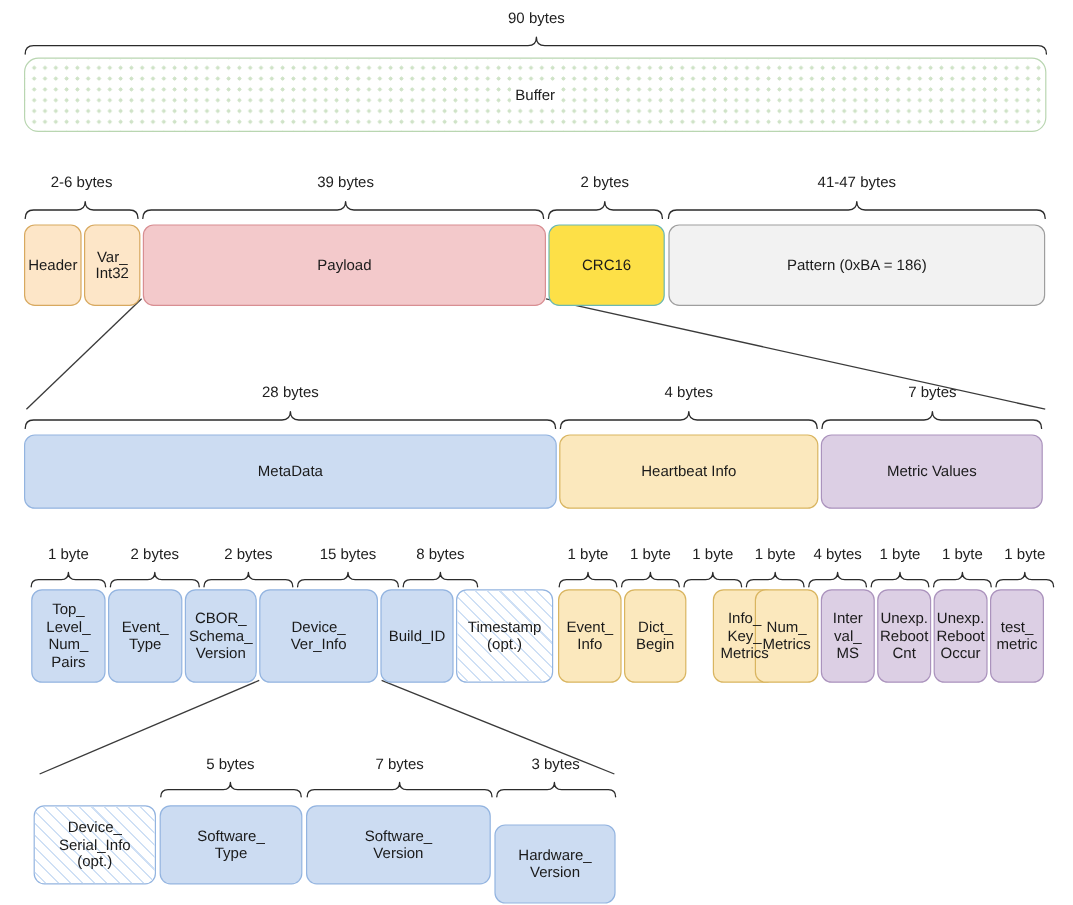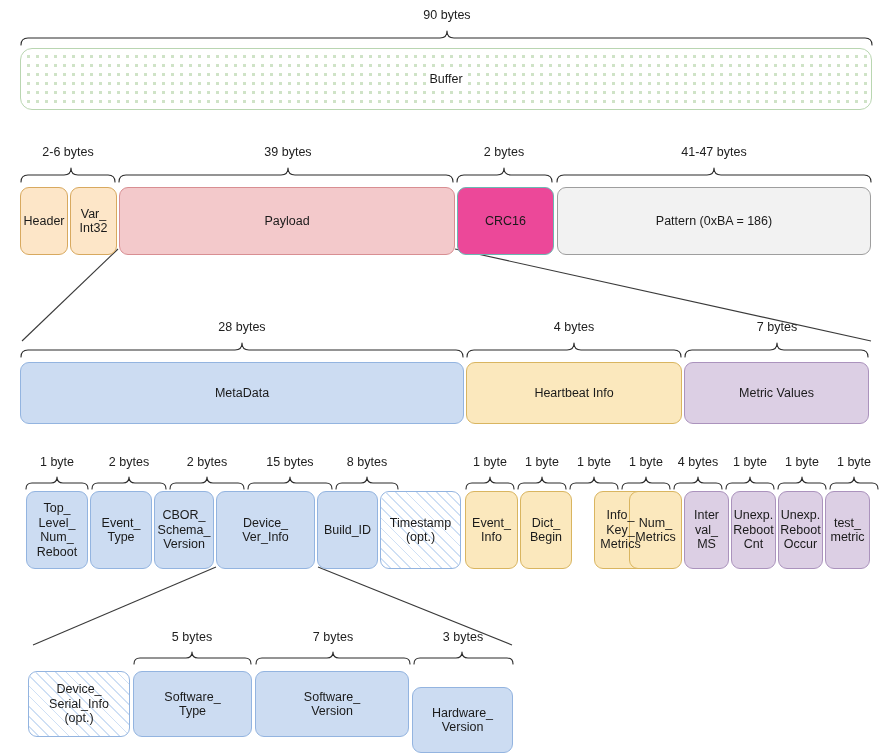--- a/index.html
+++ b/index.html
@@ -22,21 +22,21 @@
     border:1px solid #8a8a8a;border-radius:9px;
     display:flex;align-items:center;justify-content:center;
     text-align:center;font-size:12.5px;line-height:14.5px;
     padding:0 17px;overflow:hidden;
   }
   .box .lbl{display:block;white-space:pre-line;}
 
   .c-buffer{background:#ffffff;border-color:#b9d6b1;border-radius:12px;}
   .c-orange{background:#fde6c8;border-color:#d8a95f;}
   .c-pink  {background:#f3c9cb;border-color:#d88e92;}
-  .c-teal  {background:#ec4899;border-color:#6bb8b2;}
+  .c-teal  {background:#fde047;border-color:#6bb8b2;}
   .c-gray  {background:#f2f2f2;border-color:#9e9e9e;}
   .c-blue  {background:#ccdcf2;border-color:#93b4e0;}
   .c-yellow{background:#fbe8bd;border-color:#d9b560;}
   .c-purple{background:#dccfe4;border-color:#ab93bd;}
   .c-hatch {background:#ffffff;border-color:#93b4e0;}
 
   
   .dots{
     position:absolute;inset:0;border-radius:11px;
     background-image:radial-gradient(#cfe3c7 1.6px, transparent 1.7px);
@@ -157,21 +157,21 @@
   <div class="cap" style="left:596px;top:455px;width:100px;">1 byte</div>
   <div class="cap" style="left:648px;top:455px;width:100px;">4 bytes</div>
   <div class="cap" style="left:700px;top:455px;width:100px;">1 byte</div>
   <div class="cap" style="left:752px;top:455px;width:100px;">1 byte</div>
   <div class="cap" style="left:804px;top:455px;width:100px;">1 byte</div>
 
   <div class="box c-blue" style="left:26px;top:491px;width:62px;height:78px;">
     <span class="lbl">Top_
 Level_
 Num_
-Reboot</span>
+Pairs</span>
   </div>
   <div class="box c-blue" style="left:90px;top:491px;width:62px;height:78px;">
     <span class="lbl">Event_
 Type</span>
   </div>
   <div class="box c-blue" style="left:154px;top:491px;width:60px;height:78px;">
     <span class="lbl">CBOR_
 Schema_
 Version</span>
   </div>

